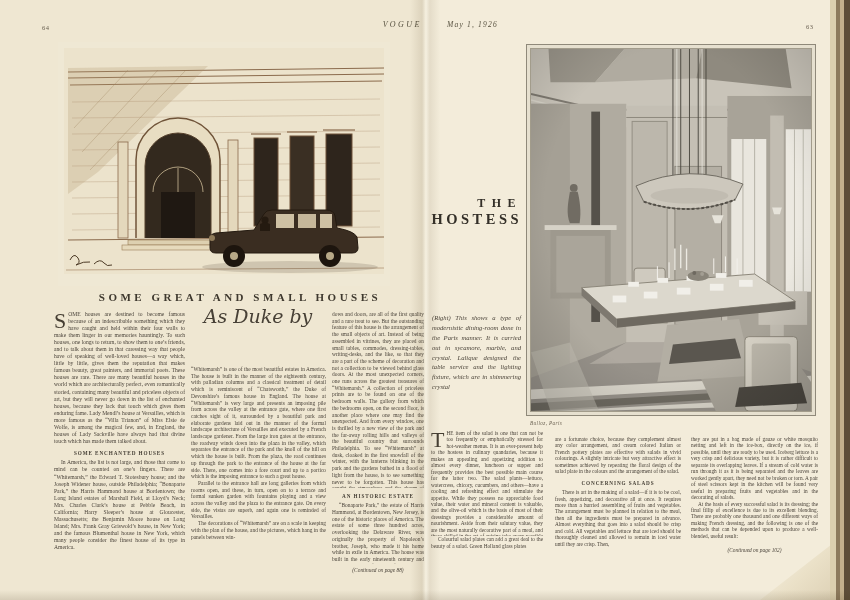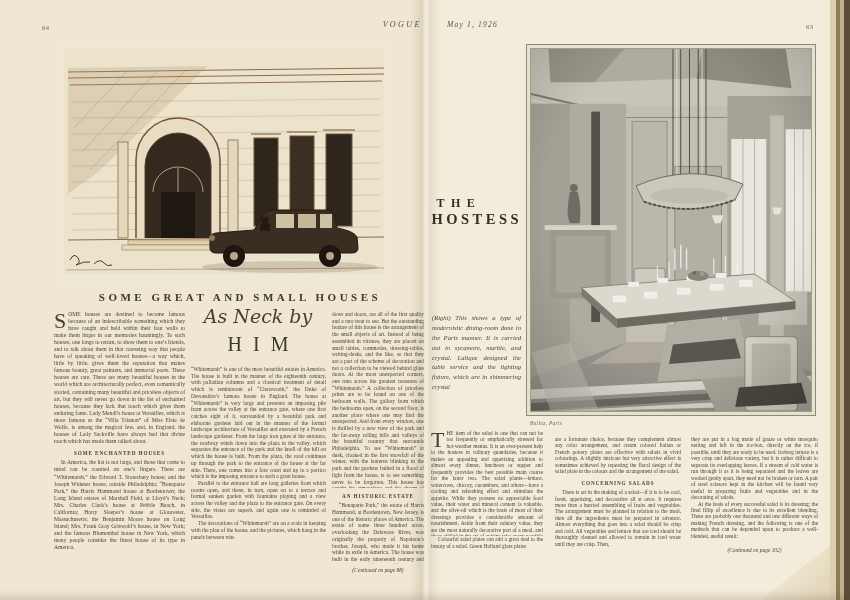--- a/index.html
+++ b/index.html
@@ -29,21 +29,21 @@
   .c1{left:54px;top:311px;width:131px;height:272px;font-size:5.6px;line-height:1.26;overflow:hidden}
   .c2{left:191px;top:366px;width:135px;height:216px;font-size:5.4px;line-height:1.24;overflow:hidden}
   .c3{left:332px;top:311px;width:92px;height:263px;font-size:5.4px;line-height:1.24;display:flex;flex-direction:column}
   .c3 .p1{flex:1 1 auto;min-height:0;overflow:hidden}
   .c3 .p2{flex:0 0 auto;max-height:62px;overflow:hidden}
   .colhead{font-size:5.2px;font-weight:bold;letter-spacing:.9px;text-align:center;margin:5px 0 3px;color:#453f35}
   .indent{text-indent:7px}
   .dropcap{float:left;font-size:22px;line-height:17px;padding:1px 2px 0 0;color:#453e33}
   .continued{font-style:italic;text-align:center;font-size:5.4px;margin-top:3px;color:#4b443b}
   .ornament{left:437px;top:92px;width:88px;height:104px}
-  .the-line{left:430px;top:196px;width:92px;text-align:left;font-size:12px;font-weight:bold;letter-spacing:6.5px;text-indent:6.5px;color:#332f28}
+  .the-line{left:430px;top:196px;width:92px;text-align:right;font-size:12px;font-weight:bold;letter-spacing:6.5px;text-indent:6.5px;color:#332f28}
   .hostess-line{left:422px;top:211px;width:106px;text-align:center;font-size:14.5px;font-weight:bold;letter-spacing:3.5px;text-indent:3.5px;color:#332f28}
   .caption{left:432px;top:313px;width:89px;font-style:italic;font-size:6.6px;line-height:1.5;text-align:justify;color:#4a4339}
   .photo{left:526px;top:44px;width:290px;height:372px;background:#e6e0cf;border:1px solid #8f897a;padding:3px}
   .photo svg{display:block;width:100%;height:100%;border:1px solid #a29c8b}
   .credit{left:530px;top:420px;font-style:italic;font-size:5.2px;color:#6b6253;letter-spacing:.4px}
   .ca{left:431px;top:430px;width:112px;height:119px;font-size:5.3px;line-height:1.22;display:flex;flex-direction:column}
   .ca .p1{flex:1 1 auto;min-height:0;overflow:hidden}
   .ca .p2{flex:0 0 auto;max-height:18px;overflow:hidden}
   .cb{left:555px;top:436px;width:126px;height:116px;font-size:5.3px;line-height:1.22;display:flex;flex-direction:column}
   .cb .p1{flex:0 0 auto;max-height:50px;overflow:hidden}
@@ -123,22 +123,21 @@
           <circle cx="176" cy="214" r="4" fill="#b7a887"></circle>
         <circle cx="272" cy="214" r="11" fill="#1d150e"></circle>
           <circle cx="272" cy="214" r="4" fill="#b7a887"></circle>
         <circle cx="154" cy="196" r="3" fill="#8f7b5a"></circle>
       </g>
       <path d="M12,218 q4,-8 8,-2 q3,5 -2,7 q8,-4 14,-3 m4,2 q6,-6 10,-1 q3,4 8,2" stroke="#4c3a26" fill="none" stroke-width="1"></path>
     </svg>
   </div>
 
   <div class="abs headline">SOME GREAT AND SMALL HOUSES</div>
-  <div class="abs script-line">As Neck by</div>
-  <div class="abs him-line">HIM</div>
+  <div class="abs script-line">As Duke by</div>
 
   <div class="abs textcol c1">
     <p class="p1"><span class="dropcap">S</span><span>OME houses are destined to become famous because of an indescribable something which they have caught and held within their four walls to make them linger in our memories hauntingly. To such houses, one longs to return, to show them to one’s friends, and to talk about them in that caressing way that people have of speaking of well-loved houses—a way which, little by little, gives them the reputation that makes famous beauty, great painters, and immortal poets. These houses are rare. There are many beautiful houses in the world which are architecturally perfect, even romantically storied, containing many beautiful and priceless objects of art, but they will never go down in the list of enchanted houses, because they lack that touch which gives them enduring fame. Lady Mendl’s house at Versailles, which is more famous as the “Villa Trianon” of Miss Elsie de Wolfe, is among the magical few, and, in England, the houses of Lady Sackville have always had that divine touch which has made them talked about.</span></p>
     <div class="colhead">SOME ENCHANTED HOUSES</div>
     <p class="indent">In America, the list is not large, and those that come to mind can be counted on one’s fingers. There are “Whitemarsh,” the Edward T. Stotesbury house; and the Joseph Widener house, outside Philadelphia; “Bonaparte Park,” the Harris Hammond house at Bordentown; the Long Island estates of Marshall Field, at Lloyd’s Neck; Mrs. Charles Clark’s house at Pebble Beach, in California; Harry Sleeper’s house at Gloucester, Massachusetts; the Benjamin Moore house on Long Island; Mrs. Frank Gray Griswold’s house, in New York; and the famous Blumenthal house in New York, which many people consider the finest house of its type in America.</p>
   </div>
 
   <div class="abs textcol c2">
     <p>“Whitemarsh” is one of the most beautiful estates in America. The house is built in the manner of the eighteenth century, with palladian columns and a classical treatment of detail which is reminiscent of “Chatsworth,” the Duke of Devonshire’s famous house in England. The house at “Whitemarsh” is very large and presents an imposing pile from across the valley at the entrance gate, where one first catches sight of it, surrounded by a beautiful park and elaborate gardens laid out in the manner of the formal landscape architecture of Versailles and executed by a French landscape gardener. From the large iron gates at the entrance, the roadway winds down into the plaza in the valley, which separates the entrance of the park and the knoll of the hill on which the house is built. From the plaza, the road continues up through the park to the entrance of the house at the far side. There, one comes into a fore court and up to a portico which is the imposing entrance to such a great house.</p>
     <p class="indent">Parallel to the entrance hall are long galleries from which rooms open, and these, in turn, open on to a terrace and formal sunken garden with fountains playing and a view across the valley and the plaza to the entrance gate. On every side, the vistas are superb, and again one is reminded of Versailles.</p>

